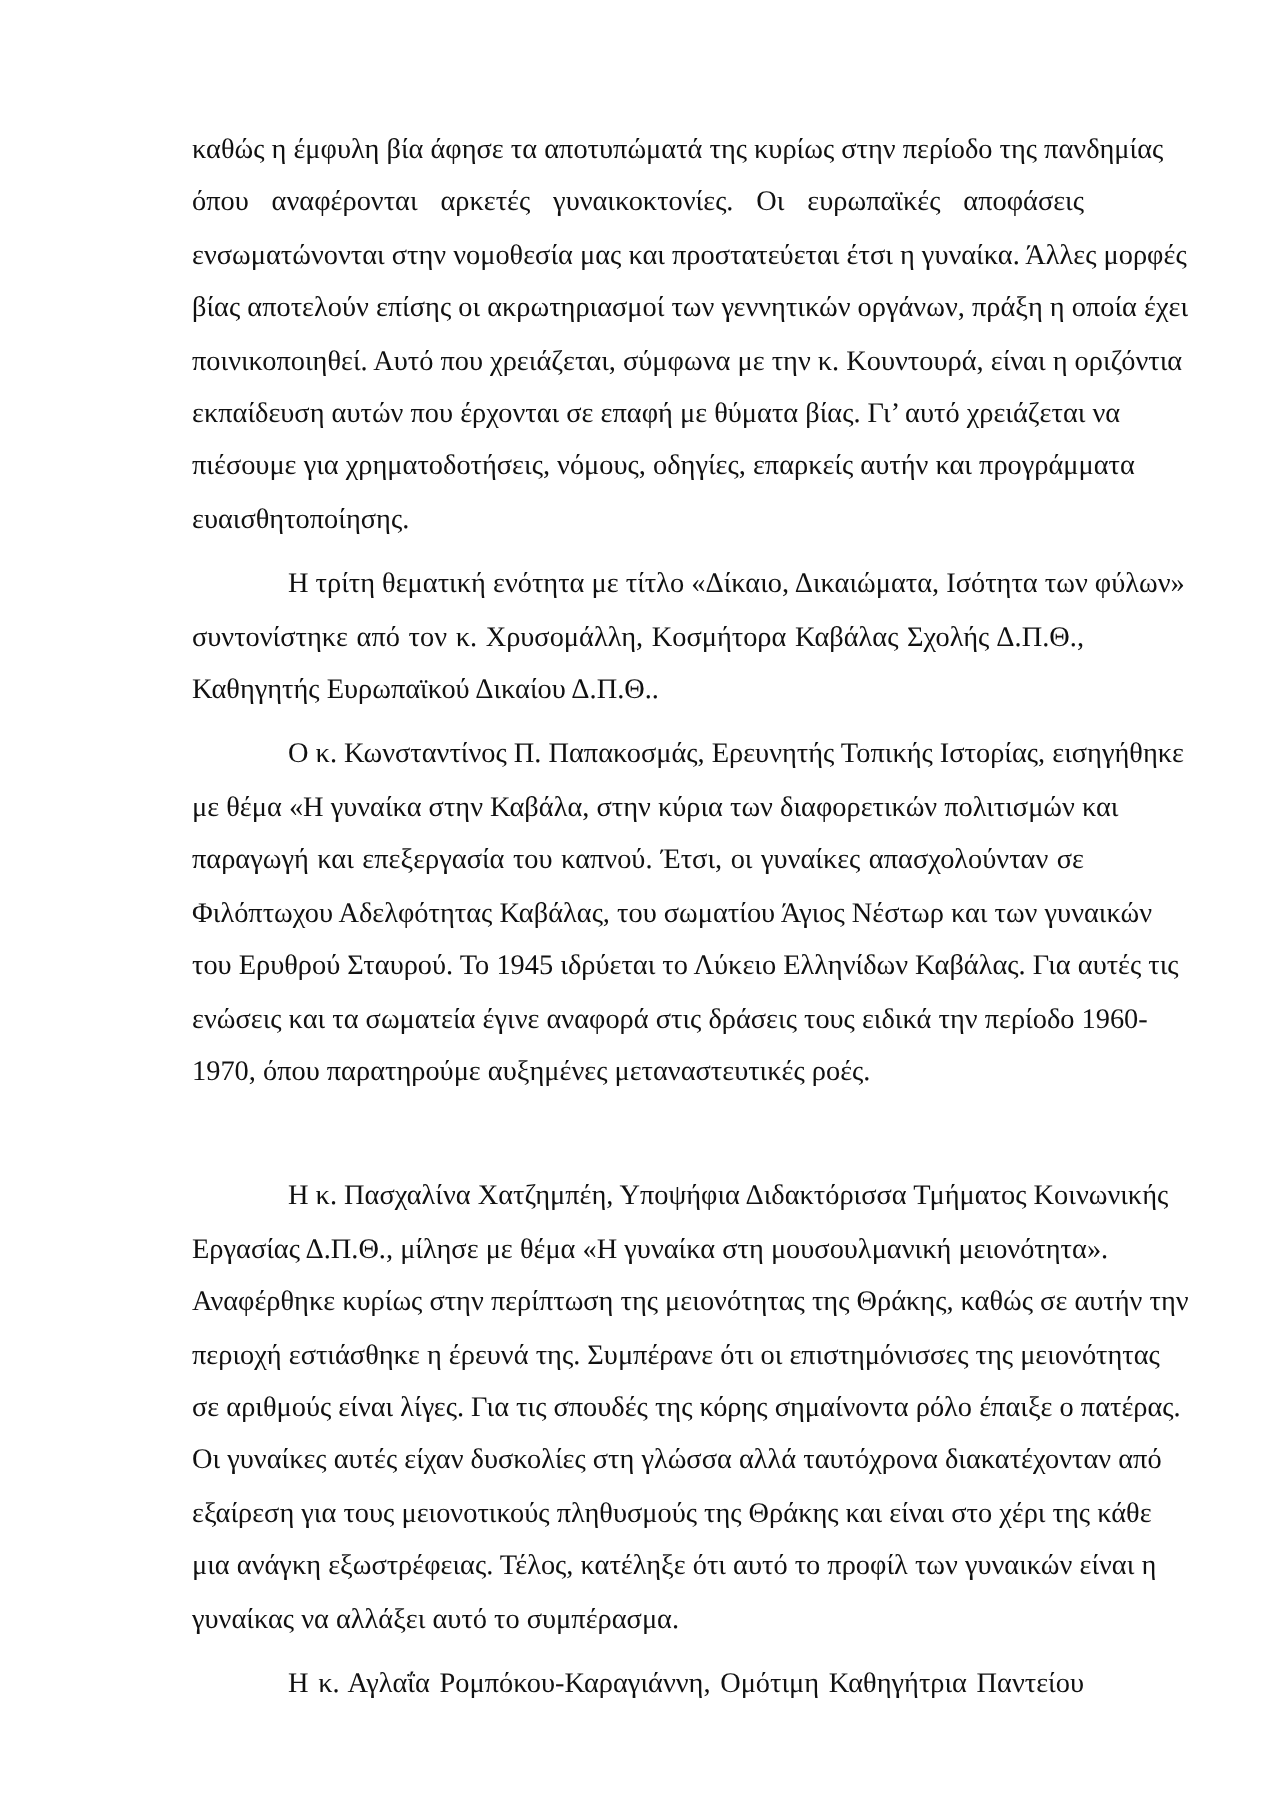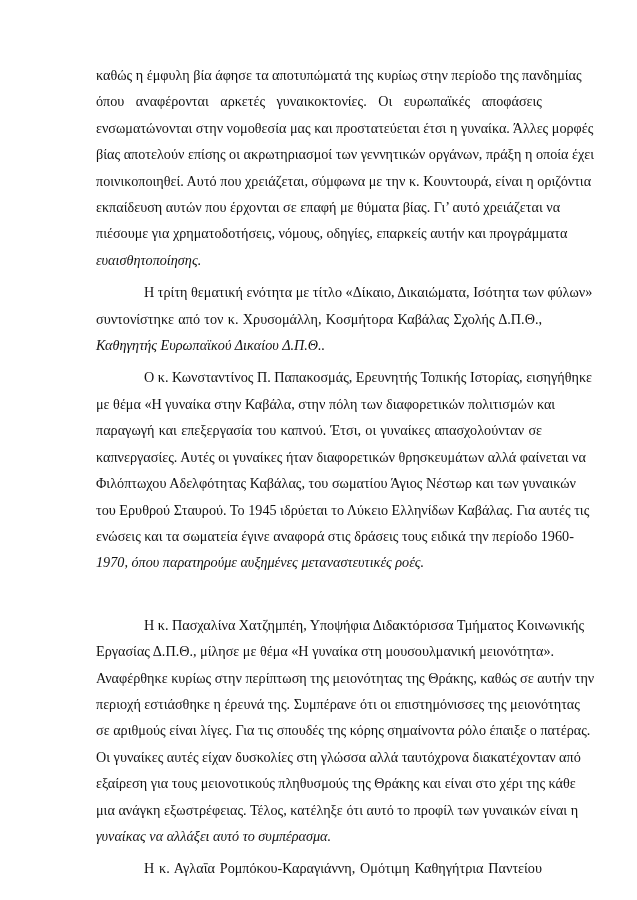--- a/index.html
+++ b/index.html
@@ -5,21 +5,21 @@
   html, body { margin:0; padding:0; background:#ffffff; }
   body { width:637px; height:900px; overflow:hidden; position:relative; }
   .page {
     position:absolute; left:96px; top:62px; width:446px;
     font-family:"Liberation Serif", "DejaVu Serif", serif;
     font-size:14.2px; line-height:26.4px; color:#111111;
     text-align:justify;
   }
   .para { margin:0 0 6px 0; }
   .line { display:block; text-align:justify; text-align-last:justify; white-space:nowrap; }
-  .line.last { text-align-last:left;font-style:italic; }
+  .line.last { text-align-last:left; }
 </style>
 </head>
 <body>
 
 <div class="page">
   <div id="paras">
       <p class="para">
         <span class="line">καθώς η έμφυλη βία άφησε τα αποτυπώματά της κυρίως στην περίοδο της πανδημίας</span>
         <span class="line">όπου αναφέρονται  αρκετές γυναικοκτονίες. Οι ευρωπαϊκές αποφάσεις</span>
         <span class="line">ενσωματώνονται στην νομοθεσία μας και προστατεύεται έτσι η γυναίκα. Άλλες μορφές</span>
@@ -29,23 +29,22 @@
         <span class="line">πιέσουμε για χρηματοδοτήσεις, νόμους, οδηγίες, επαρκείς αυτήν και προγράμματα</span>
         <span class="line last">ευαισθητοποίησης.</span>
       </p>
       <p class="para">
         <span class="line" style="text-indent: 48px;">Η τρίτη θεματική ενότητα με τίτλο «Δίκαιο, Δικαιώματα, Ισότητα των φύλων»</span>
         <span class="line">συντονίστηκε από τον κ. Χρυσομάλλη, Κοσμήτορα Καβάλας Σχολής Δ.Π.Θ.,</span>
         <span class="line last">Καθηγητής Ευρωπαϊκού Δικαίου Δ.Π.Θ..</span>
       </p>
       <p class="para">
         <span class="line" style="text-indent: 48px;">Ο κ. Κωνσταντίνος Π. Παπακοσμάς, Ερευνητής Τοπικής Ιστορίας, εισηγήθηκε</span>
-        <span class="line">με θέμα «Η γυναίκα στην Καβάλα, στην πόλη των διαφορετικών πολιτισμών και</span>
+        <span class="line">με θέμα «Η γυναίκα στην Καβάλα, στην κύρια των διαφορετικών πολιτισμών και</span>
         <span class="line">παραγωγή και επεξεργασία του καπνού. Έτσι, οι γυναίκες απασχολούνταν σε</span>
-        <span class="line">καπνεργασίες. Αυτές οι γυναίκες ήταν διαφορετικών θρησκευμάτων αλλά φαίνεται να</span>
         <span class="line">Φιλόπτωχου Αδελφότητας Καβάλας, του σωματίου Άγιος Νέστωρ και των γυναικών</span>
         <span class="line">του Ερυθρού Σταυρού. Το 1945 ιδρύεται το Λύκειο Ελληνίδων Καβάλας. Για αυτές τις</span>
         <span class="line">ενώσεις και τα σωματεία έγινε αναφορά στις δράσεις τους ειδικά την περίοδο 1960-</span>
         <span class="line last">1970,  όπου παρατηρούμε αυξημένες μεταναστευτικές ροές.</span>
       </p>
       <p class="para">
         <span class="line" style="text-indent: 48px; margin-top: 36px;">Η κ. Πασχαλίνα Χατζημπέη, Υποψήφια Διδακτόρισσα Τμήματος Κοινωνικής</span>
         <span class="line">Εργασίας Δ.Π.Θ., μίλησε με θέμα «Η γυναίκα στη μουσουλμανική μειονότητα».</span>
         <span class="line">Αναφέρθηκε κυρίως στην περίπτωση της μειονότητας της Θράκης, καθώς σε αυτήν την</span>
         <span class="line">περιοχή εστιάσθηκε η έρευνά της. Συμπέρανε ότι οι επιστημόνισσες της μειονότητας</span>

